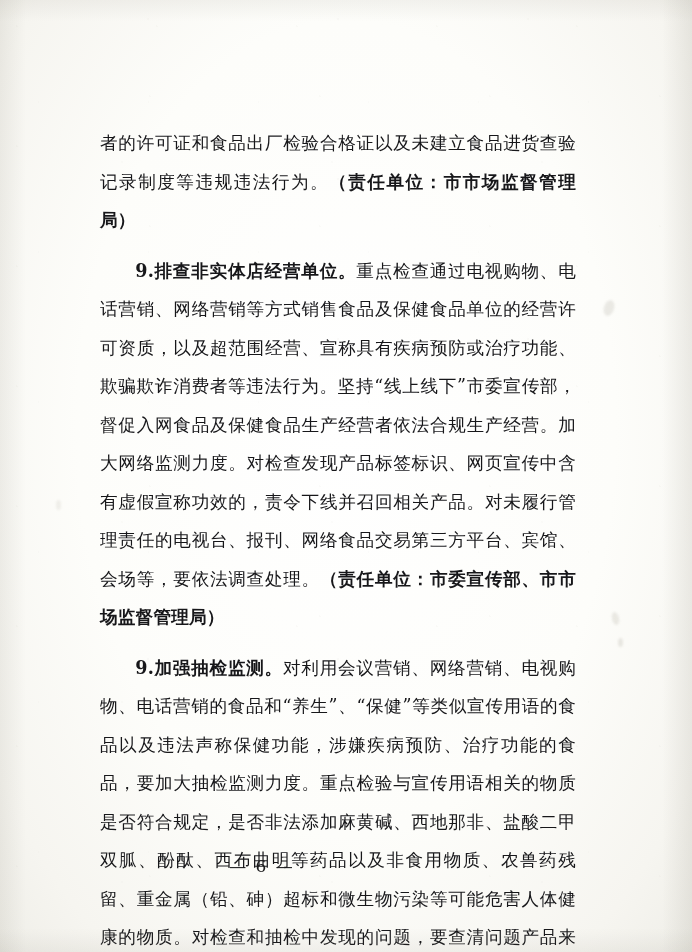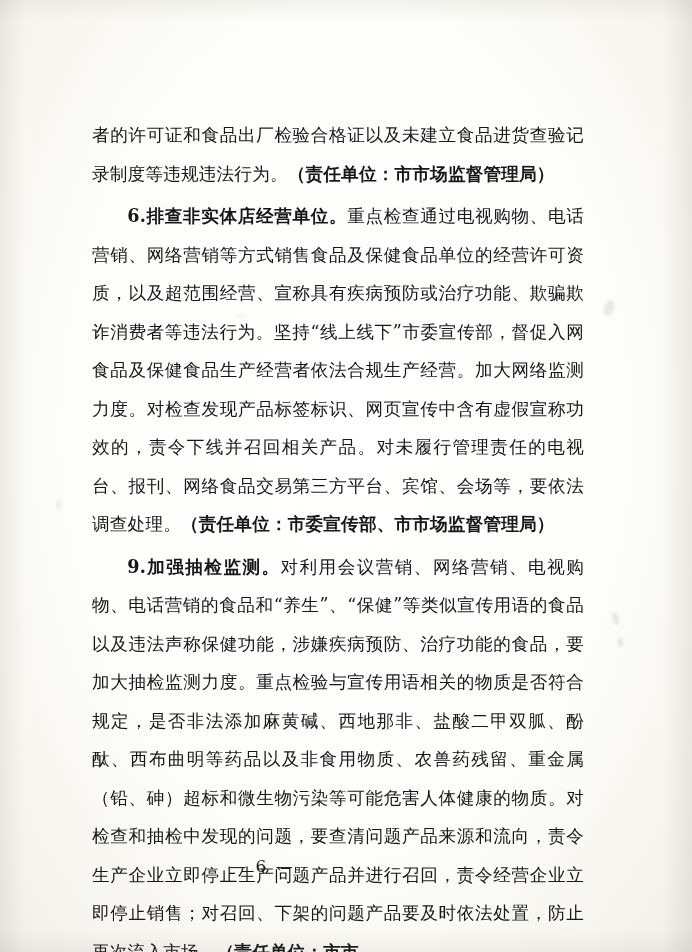--- a/index.html
+++ b/index.html
@@ -71,21 +71,21 @@
     width: 500px;
     color: #17171a;
     font-size: 17.6px;
     line-height: 38.5px;
     letter-spacing: 0.2px;
     text-align: justify;
     text-justify: inter-ideograph;
   }
 
   .para {
-    margin: 4px;
+    margin: 12px;
     text-align: justify;
   }
   .para.indent {
     text-indent: 2em;
   }
   .bold {
     font-weight: 700;
   }
 
   .page-number {
@@ -122,21 +122,21 @@
 
 <div class="paper"></div>
 
 <div class="page">
 
   <div class="body-text">
     <p class="para">
       <span>者的许可证和食品出厂检验合格证以及未建立食品进货查验记录制度等违规违法行为。</span><span class="bold">（责任单位：市市场监督管理局）</span>
     </p>
     <p class="para indent">
-      <span class="bold">6.排查非实体店经营单位。</span><span>重点检查通过电视购物、电话营销、网络营销等方式销售食品及保健食品单位的经营许可资质，以及超范围经营、宣称具有疾病预防或治疗功能、欺骗欺诈消费者等违法行为。坚持“线上线下”市委宣传部，督促入网食品及保健食品生产经营者依法合规生产经营。加大网络监测力度。对检查发现产品标签标识、网页宣传中含有虚假宣称功效的，责令下线并召回相关产品。对未履行管理责任的电视台、报刊、网络食品交易第三方平台、宾馆、会场等，要依法调查处理。</span><span class="bold">（责任单位：市委宣传部、市市场监督管理局）</span>
+      <span class="bold">9.排查非实体店经营单位。</span><span>重点检查通过电视购物、电话营销、网络营销等方式销售食品及保健食品单位的经营许可资质，以及超范围经营、宣称具有疾病预防或治疗功能、欺骗欺诈消费者等违法行为。坚持“线上线下”市委宣传部，督促入网食品及保健食品生产经营者依法合规生产经营。加大网络监测力度。对检查发现产品标签标识、网页宣传中含有虚假宣称功效的，责令下线并召回相关产品。对未履行管理责任的电视台、报刊、网络食品交易第三方平台、宾馆、会场等，要依法调查处理。</span><span class="bold">（责任单位：市委宣传部、市市场监督管理局）</span>
     </p>
     <p class="para indent">
       <span class="bold">9.加强抽检监测。</span><span>对利用会议营销、网络营销、电视购物、电话营销的食品和“养生”、“保健”等类似宣传用语的食品以及违法声称保健功能，涉嫌疾病预防、治疗功能的食品，要加大抽检监测力度。重点检验与宣传用语相关的物质是否符合规定，是否非法添加麻黄碱、西地那非、盐酸二甲双胍、酚酞、西布曲明等药品以及非食用物质、农兽药残留、重金属（铅、砷）超标和微生物污染等可能危害人体健康的物质。对检查和抽检中发现的问题，要查清问题产品来源和流向，责令生产企业立即停止生产问题产品并进行召回，责令经营企业立即停止销售；对召回、下架的问题产品要及时依法处置，防止再次流入市场。</span><span class="bold">（责任单位：市市</span>
     </p>
   </div>
 
   <div class="page-number">
     <span class="pn-inner">— 6 —</span>
   </div>
 

